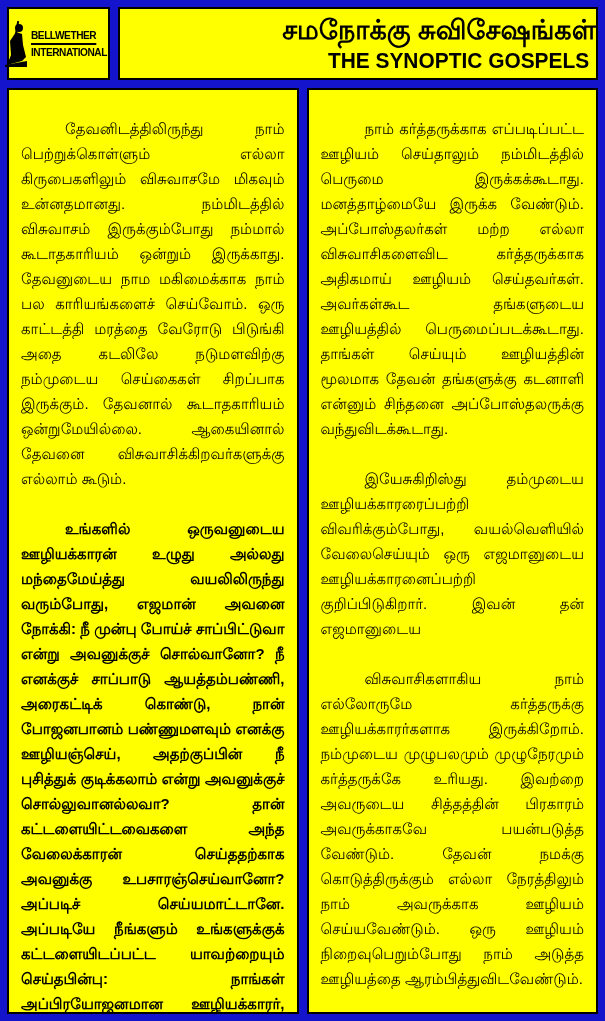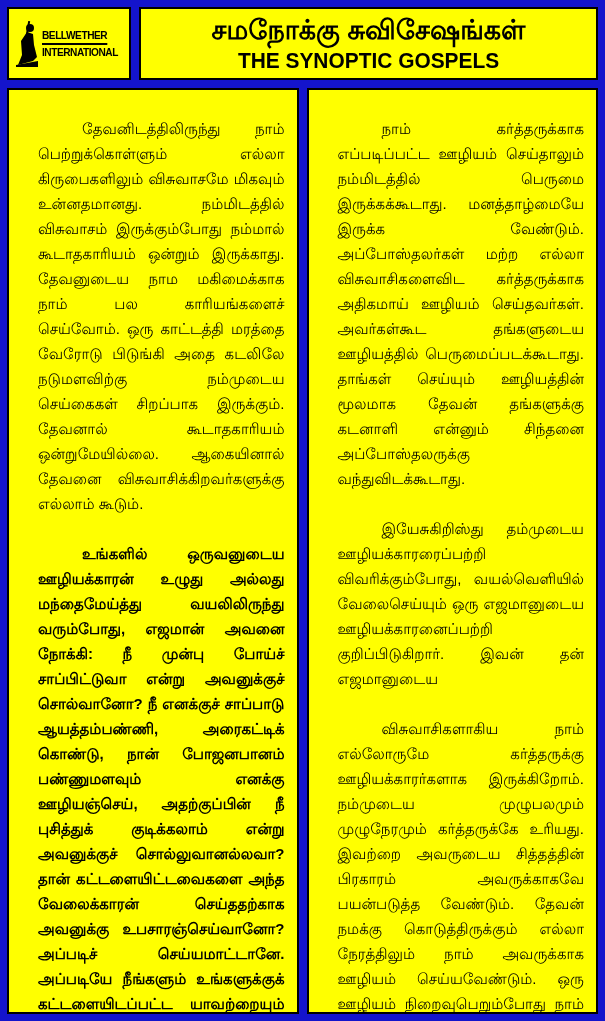--- a/index.html
+++ b/index.html
@@ -17,48 +17,48 @@
     background: #1414cc;
   }
   .ybox {
     background: #ffff00;
     border: 2px solid #000;
     box-sizing: border-box;
   }
   
   .header { display: flex; gap: 8px; height: 73px; flex: none; }
   .logo-box {
-    width: 124px; flex: none;
+    width: 103px; flex: none;
     display: flex; align-items: center; justify-content: center; gap: 2px;
     padding: 2px;
   }
   .logo-icon { flex: none; display: block; }
   .logo-icon svg { display: block; }
   .logo-text { display: flex; flex-direction: column; align-items: flex-start; }
   .logo-line {
     font-size: 11px; font-weight: bold; line-height: 14px;
     letter-spacing: -0.5px; white-space: nowrap;
     transform: scaleX(0.92); transform-origin: left center;
   }
   .logo-line.underlined { border-bottom: 2px solid #000; padding-bottom: 1px; }
   .title-box {
     flex: 1;
-    display: flex; flex-direction: column; align-items: center; justify-content: center;
+    display: flex; flex-direction: column; align-items: flex-end; justify-content: center;
     gap: 4px; padding: 4px 0;
   }
   .title-tamil { font-size: 27px; font-weight: bold; line-height: 30px; white-space: nowrap; }
   .title-english {
     font-size: 22px; font-weight: bold; line-height: 24px; white-space: nowrap;
     transform: scaleX(0.95);
   }
   
   .content { flex: 1; display: flex; gap: 8px; min-height: 0; }
   .column { flex: 1; padding: 26px 12px 10px 12px; overflow: hidden; }
   .para {
-    margin: 0 0 25px 17px;
+    margin: 0 0 25px 0;
     font-size: 15px; line-height: 25px;
     text-align: justify;
     text-indent: 44px;
   }
   .para.bold { font-weight: bold; }
   .section-heading {
     font-size: 17px; line-height: 26px;
     font-weight: bold;
     margin: 14px 0 24px 0;
     text-align: left;

